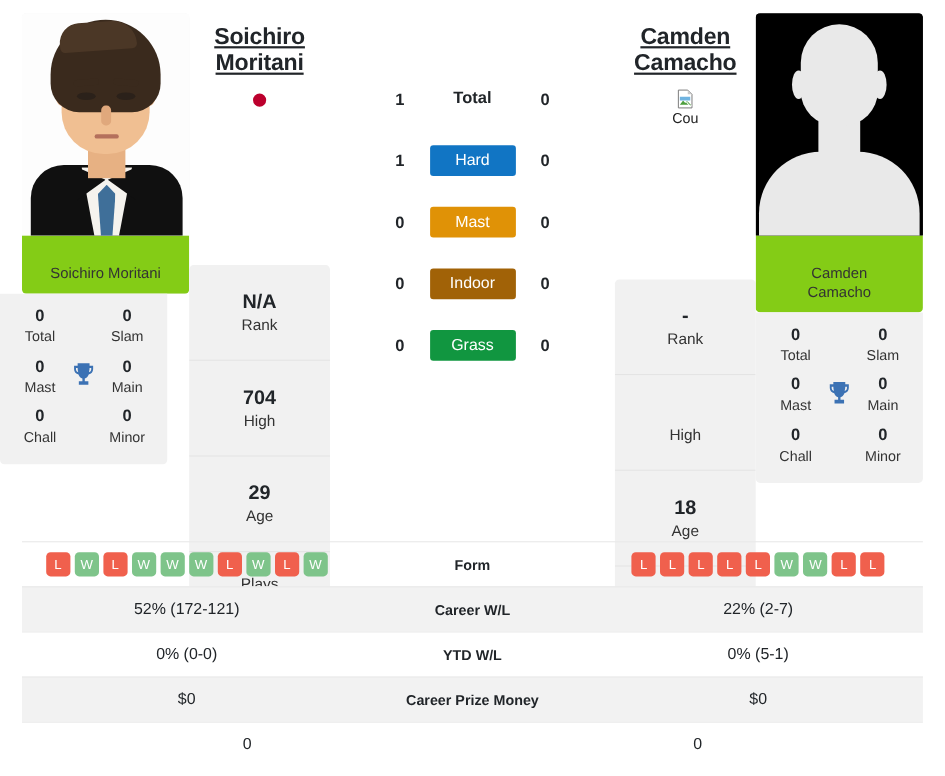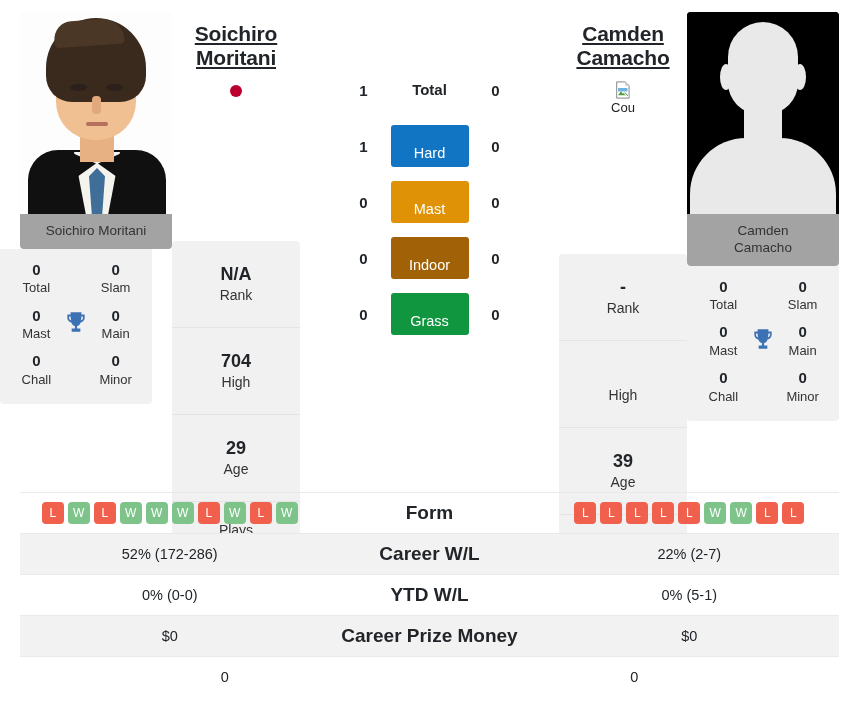--- a/index.html
+++ b/index.html
@@ -39,23 +39,23 @@
     height: 202px;
     overflow: hidden;
     position: relative;
     background: #ffffff;
   }
   .photo-frame.dark { background: #000000; }
   .photo-name {
     text-align: center;
     font-size: 13.5px;
     color: #333;
-    padding: 9px 4px 9px 4px;
+    padding: 27px 4px 9px 4px;
     line-height: 1.25;
-    background: #a3a3a3;
+    background: #84cc16;
   }
 
   
   .portrait { position: absolute; inset: 0; background: #fdfdfd; }
   .p-hair {
     position: absolute; left: 26px; top: 6px; width: 100px; height: 84px;
     background: #3a2a1d; border-radius: 50px 50px 26px 26px;
   }
   .p-hair:after {
     content: ""; position: absolute; left: 8px; top: 2px; width: 70px; height: 26px;
@@ -189,21 +189,21 @@
     width: 88px;
     text-align: center;
   }
   .h2h-title {
     font-size: 15px; font-weight: bold; color: #212529;
   }
   .surface-badge {
     display: block;
     width: 78px;
     margin: 0 auto;
-    padding: 20px 0 5px 0;
+    padding: 6px 0 5px 0;
     border-radius: 3px;
     color: #ffffff;
     font-size: 14.5px;
     text-align: center;
     line-height: 1.15;
   }
 
   
   .trophy-box {
     width: 152px;
@@ -238,21 +238,21 @@
   .cmp-row.shaded { background: #f2f2f2; }
   .cmp-left, .cmp-right {
     flex: 1 1 0;
     text-align: center;
     font-size: 14.5px;
     color: #212529;
   }
   .cmp-mid {
     flex: 0 0 220px;
     text-align: center;
-    font-size: 19px;
+    font-size: 13px;
     font-weight: bold;
     color: #212529;
   }
   .form-strip {
     display: flex;
     justify-content: center;
     gap: 4px;
   }
   .form-badge {
     width: 22px; height: 22px;
@@ -423,21 +423,21 @@
       <div class="statcard">
         <div class="cell">
           <div class="val">-</div>
           <div class="lbl">Rank</div>
         </div>
         <div class="cell">
           <div class="val"></div>
           <div class="lbl">High</div>
         </div>
         <div class="cell">
-          <div class="val">39</div>
+          <div class="val">18</div>
           <div class="lbl">Age</div>
         </div>
         <div class="cell">
           <div class="lbl">Plays</div>
         </div>
       </div>
     </div>
 
     <div>
       <div class="photo-card right">
@@ -523,21 +523,21 @@
             <div class="form-badge L">L</div>
             <div class="form-badge L">L</div>
             <div class="form-badge W">W</div>
             <div class="form-badge W">W</div>
             <div class="form-badge L">L</div>
             <div class="form-badge L">L</div>
           </div>
         </div>
       </div>
       <div class="cmp-row shaded">
-        <div class="cmp-left">52% (172-286)</div>
+        <div class="cmp-left">52% (172-121)</div>
         <div class="cmp-mid">Career W/L</div>
         <div class="cmp-right">22% (2-7)</div>
       </div>
       <div class="cmp-row">
         <div class="cmp-left">0% (0-0)</div>
         <div class="cmp-mid">YTD W/L</div>
         <div class="cmp-right">0% (5-1)</div>
       </div>
       <div class="cmp-row shaded">
         <div class="cmp-left">$0</div>

